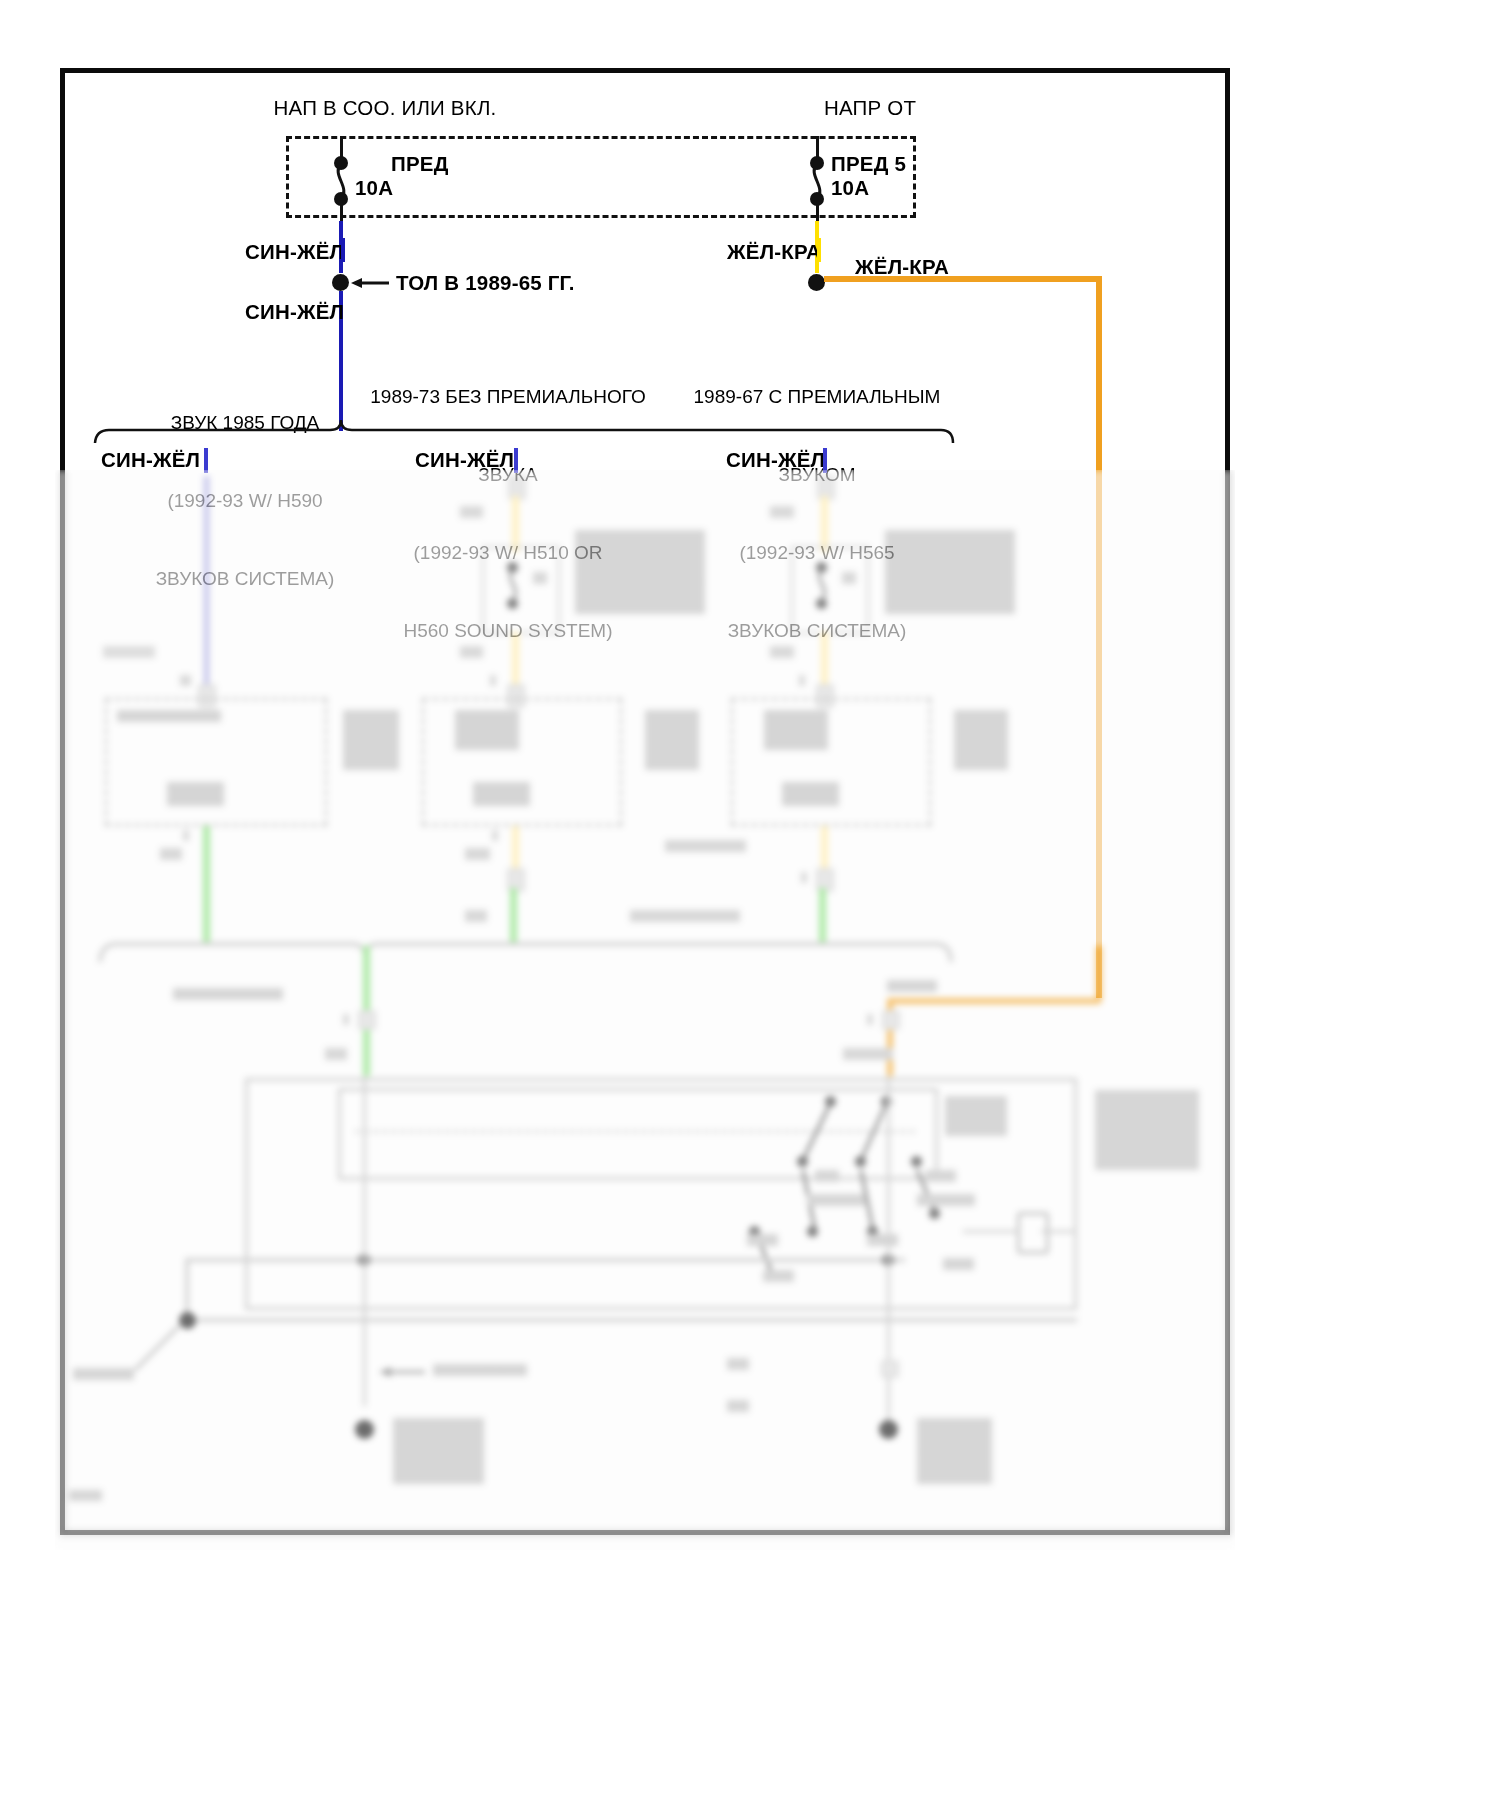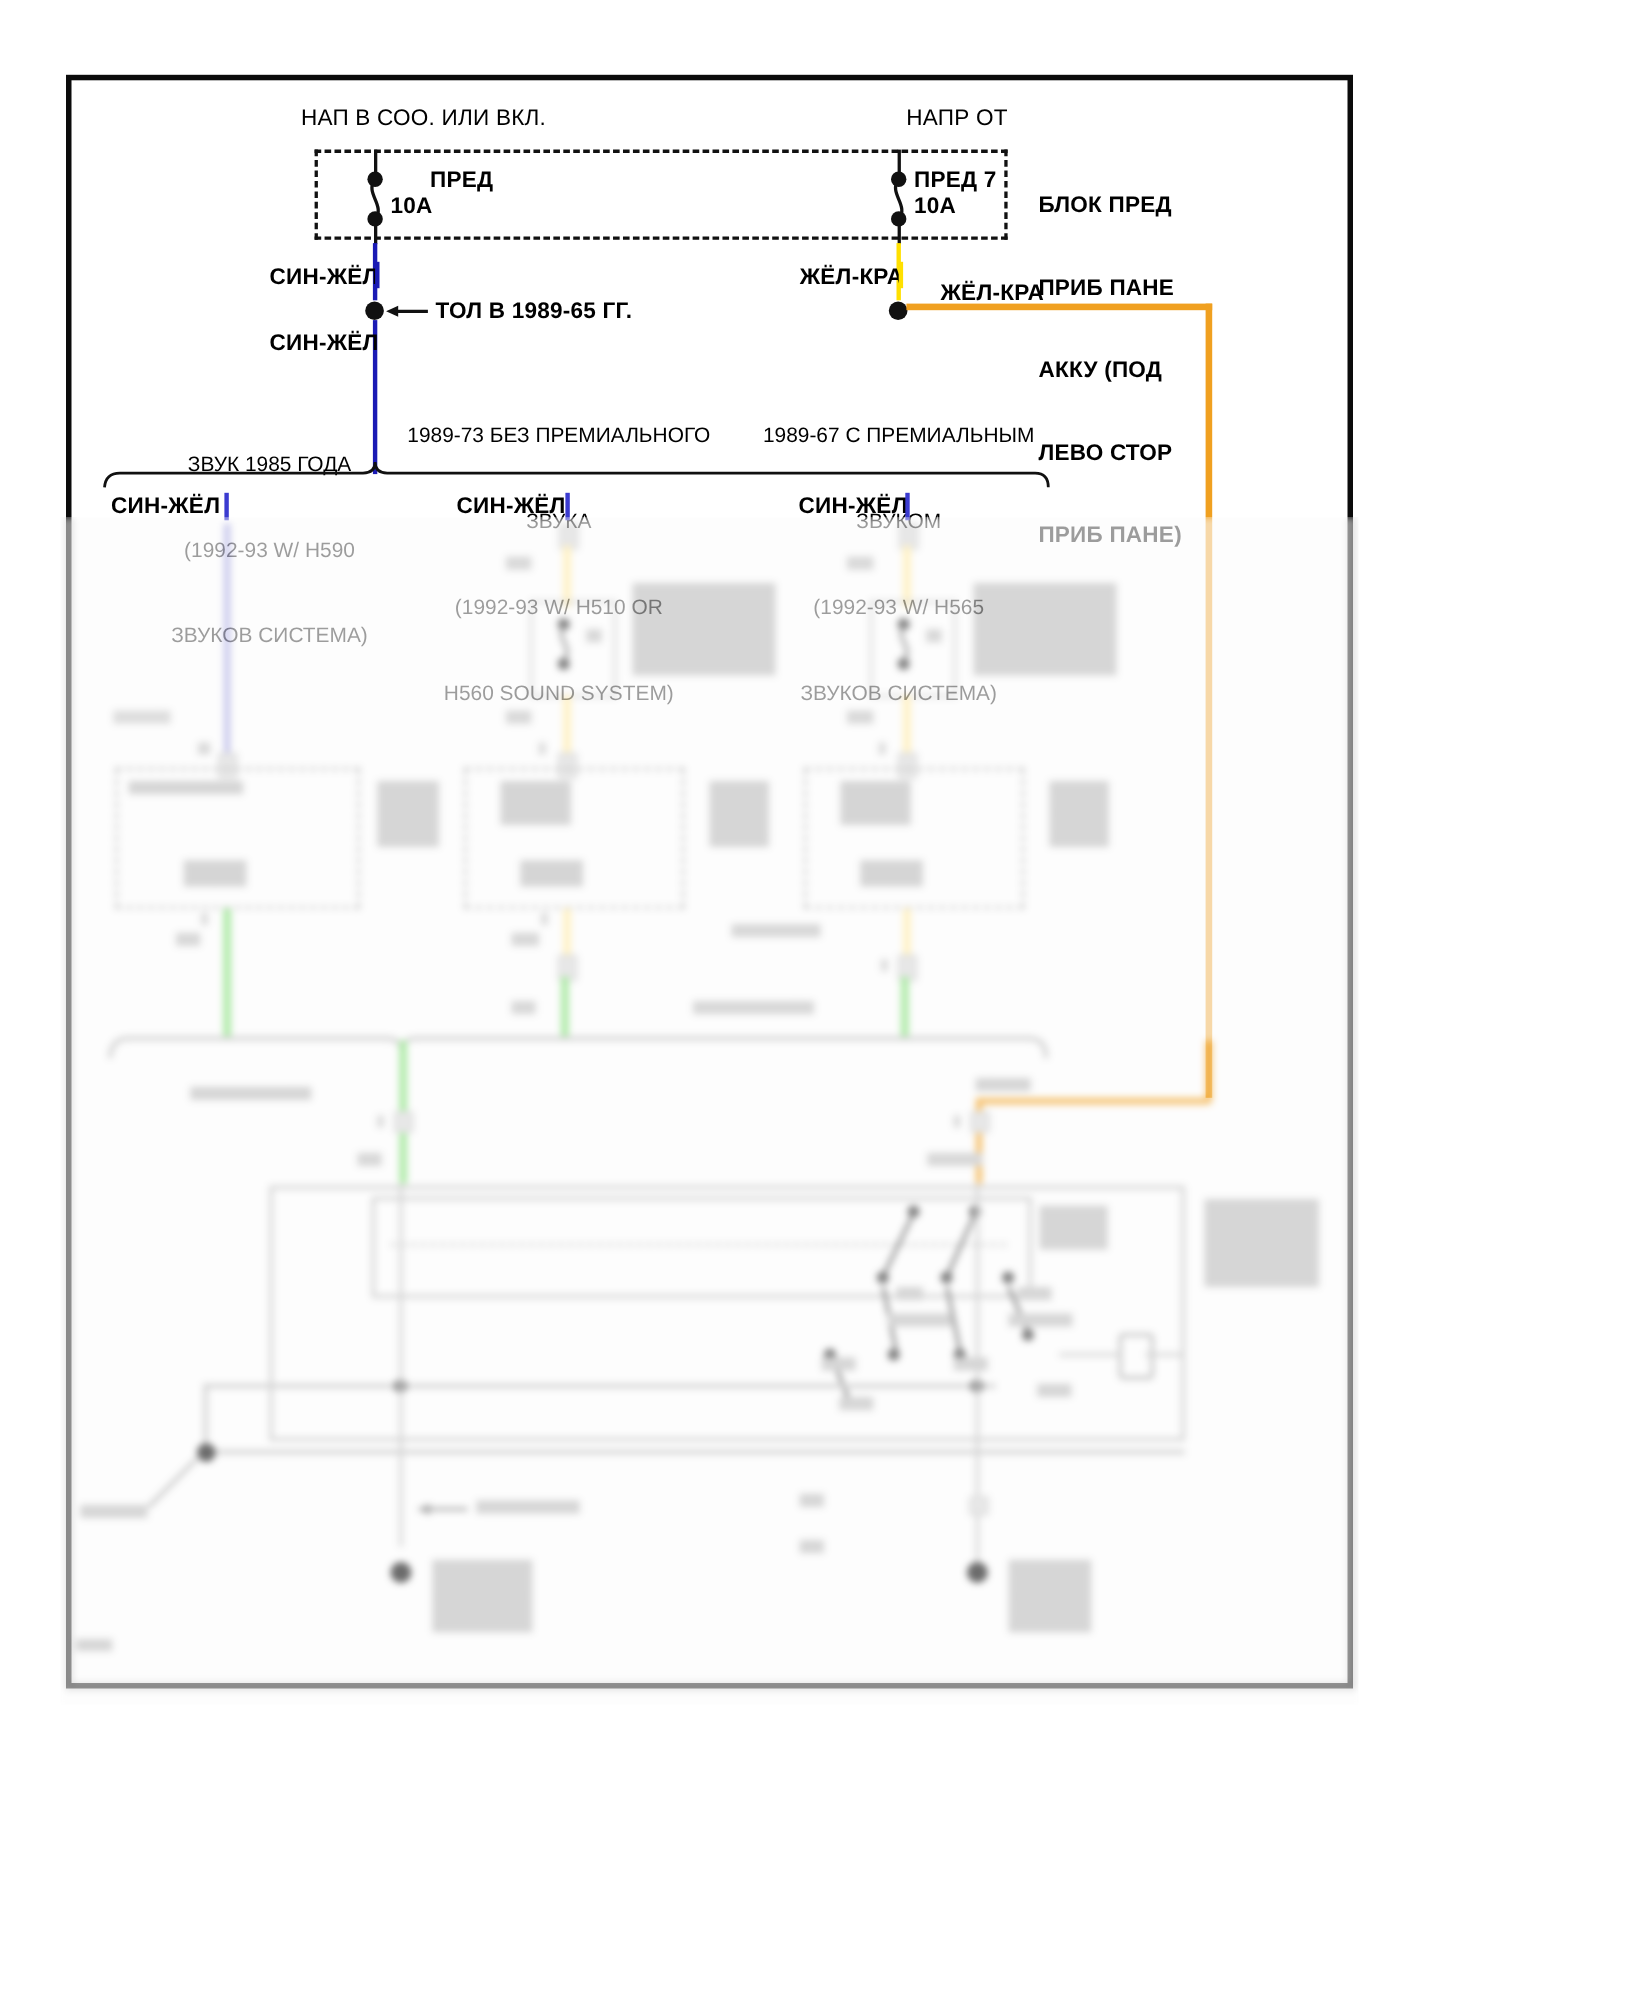--- a/index.html
+++ b/index.html
@@ -51,46 +51,39 @@
 
 <div id="page">
 
   <div id="frame"></div>
 
   <div class="c lbl" style="left:190px;top:96px;width:390px;">НАП В СОО. ИЛИ ВКЛ.</div>
   <div class="c lbl" style="left:740px;top:96px;width:260px;">НАПР ОТ</div>
 
   <div class="dashbox" style="left:286px;top:136px;width:630px;height:82px;"></div>
 
-  <div class="t lbl" style="left:944px;top:124px;line-height:25px;">
-    <div>БЛОК ПРЕД</div>
-    <div>ПРИБ ПАНЕ</div>
-    <div>АККУ (ПОД</div>
-    <div>ЛЕВО СТОР</div>
-    <div>ПРИБ ПАНЕ)</div>
-  </div>
 
   <div class="blk" style="left:340px;top:136px;width:3px;height:28px;"></div>
   <svg width="1" height="1">
     <path d="M341 163 C 331 176, 351 186, 341 200" stroke="#111" stroke-width="3" fill="none"></path>
   </svg>
   <div class="dot" style="left:334px;top:156px;width:14px;height:14px;"></div>
   <div class="dot" style="left:334px;top:192px;width:14px;height:14px;"></div>
   <div class="blk" style="left:340px;top:200px;width:3px;height:22px;"></div>
   <div class="t lbl" style="left:355px;top:152px;margin-left:36px;">ПРЕД</div>
   <div class="t lbl" style="left:355px;top:176px;">10A</div>
 
   <div class="blk" style="left:816px;top:136px;width:3px;height:28px;"></div>
   <svg width="1" height="1">
     <path d="M817 163 C 807 176, 827 186, 817 200" stroke="#111" stroke-width="3" fill="none"></path>
   </svg>
   <div class="dot" style="left:810px;top:156px;width:14px;height:14px;"></div>
   <div class="dot" style="left:810px;top:192px;width:14px;height:14px;"></div>
   <div class="blk" style="left:816px;top:200px;width:3px;height:22px;"></div>
-  <div class="t lbl" style="left:831px;top:152px;">ПРЕД 7</div>
+  <div class="t lbl" style="left:831px;top:152px;">ПРЕД 5</div>
   <div class="t lbl" style="left:831px;top:176px;">10A</div>
 
   <div class="w vblue" style="left:339px;top:221px;height:52px;"></div>
   <div class="t lbl" style="left:245px;top:240px;">СИН-ЖЁЛ</div>
   <div class="w vblue" style="left:341px;top:238px;height:24px;"></div>
 
   <div class="w vyel" style="left:815px;top:221px;height:52px;"></div>
   <div class="t lbl" style="left:727px;top:240px;">ЖЁЛ-КРА</div>
   <div class="w vyel" style="left:817px;top:238px;height:24px;"></div>
 

